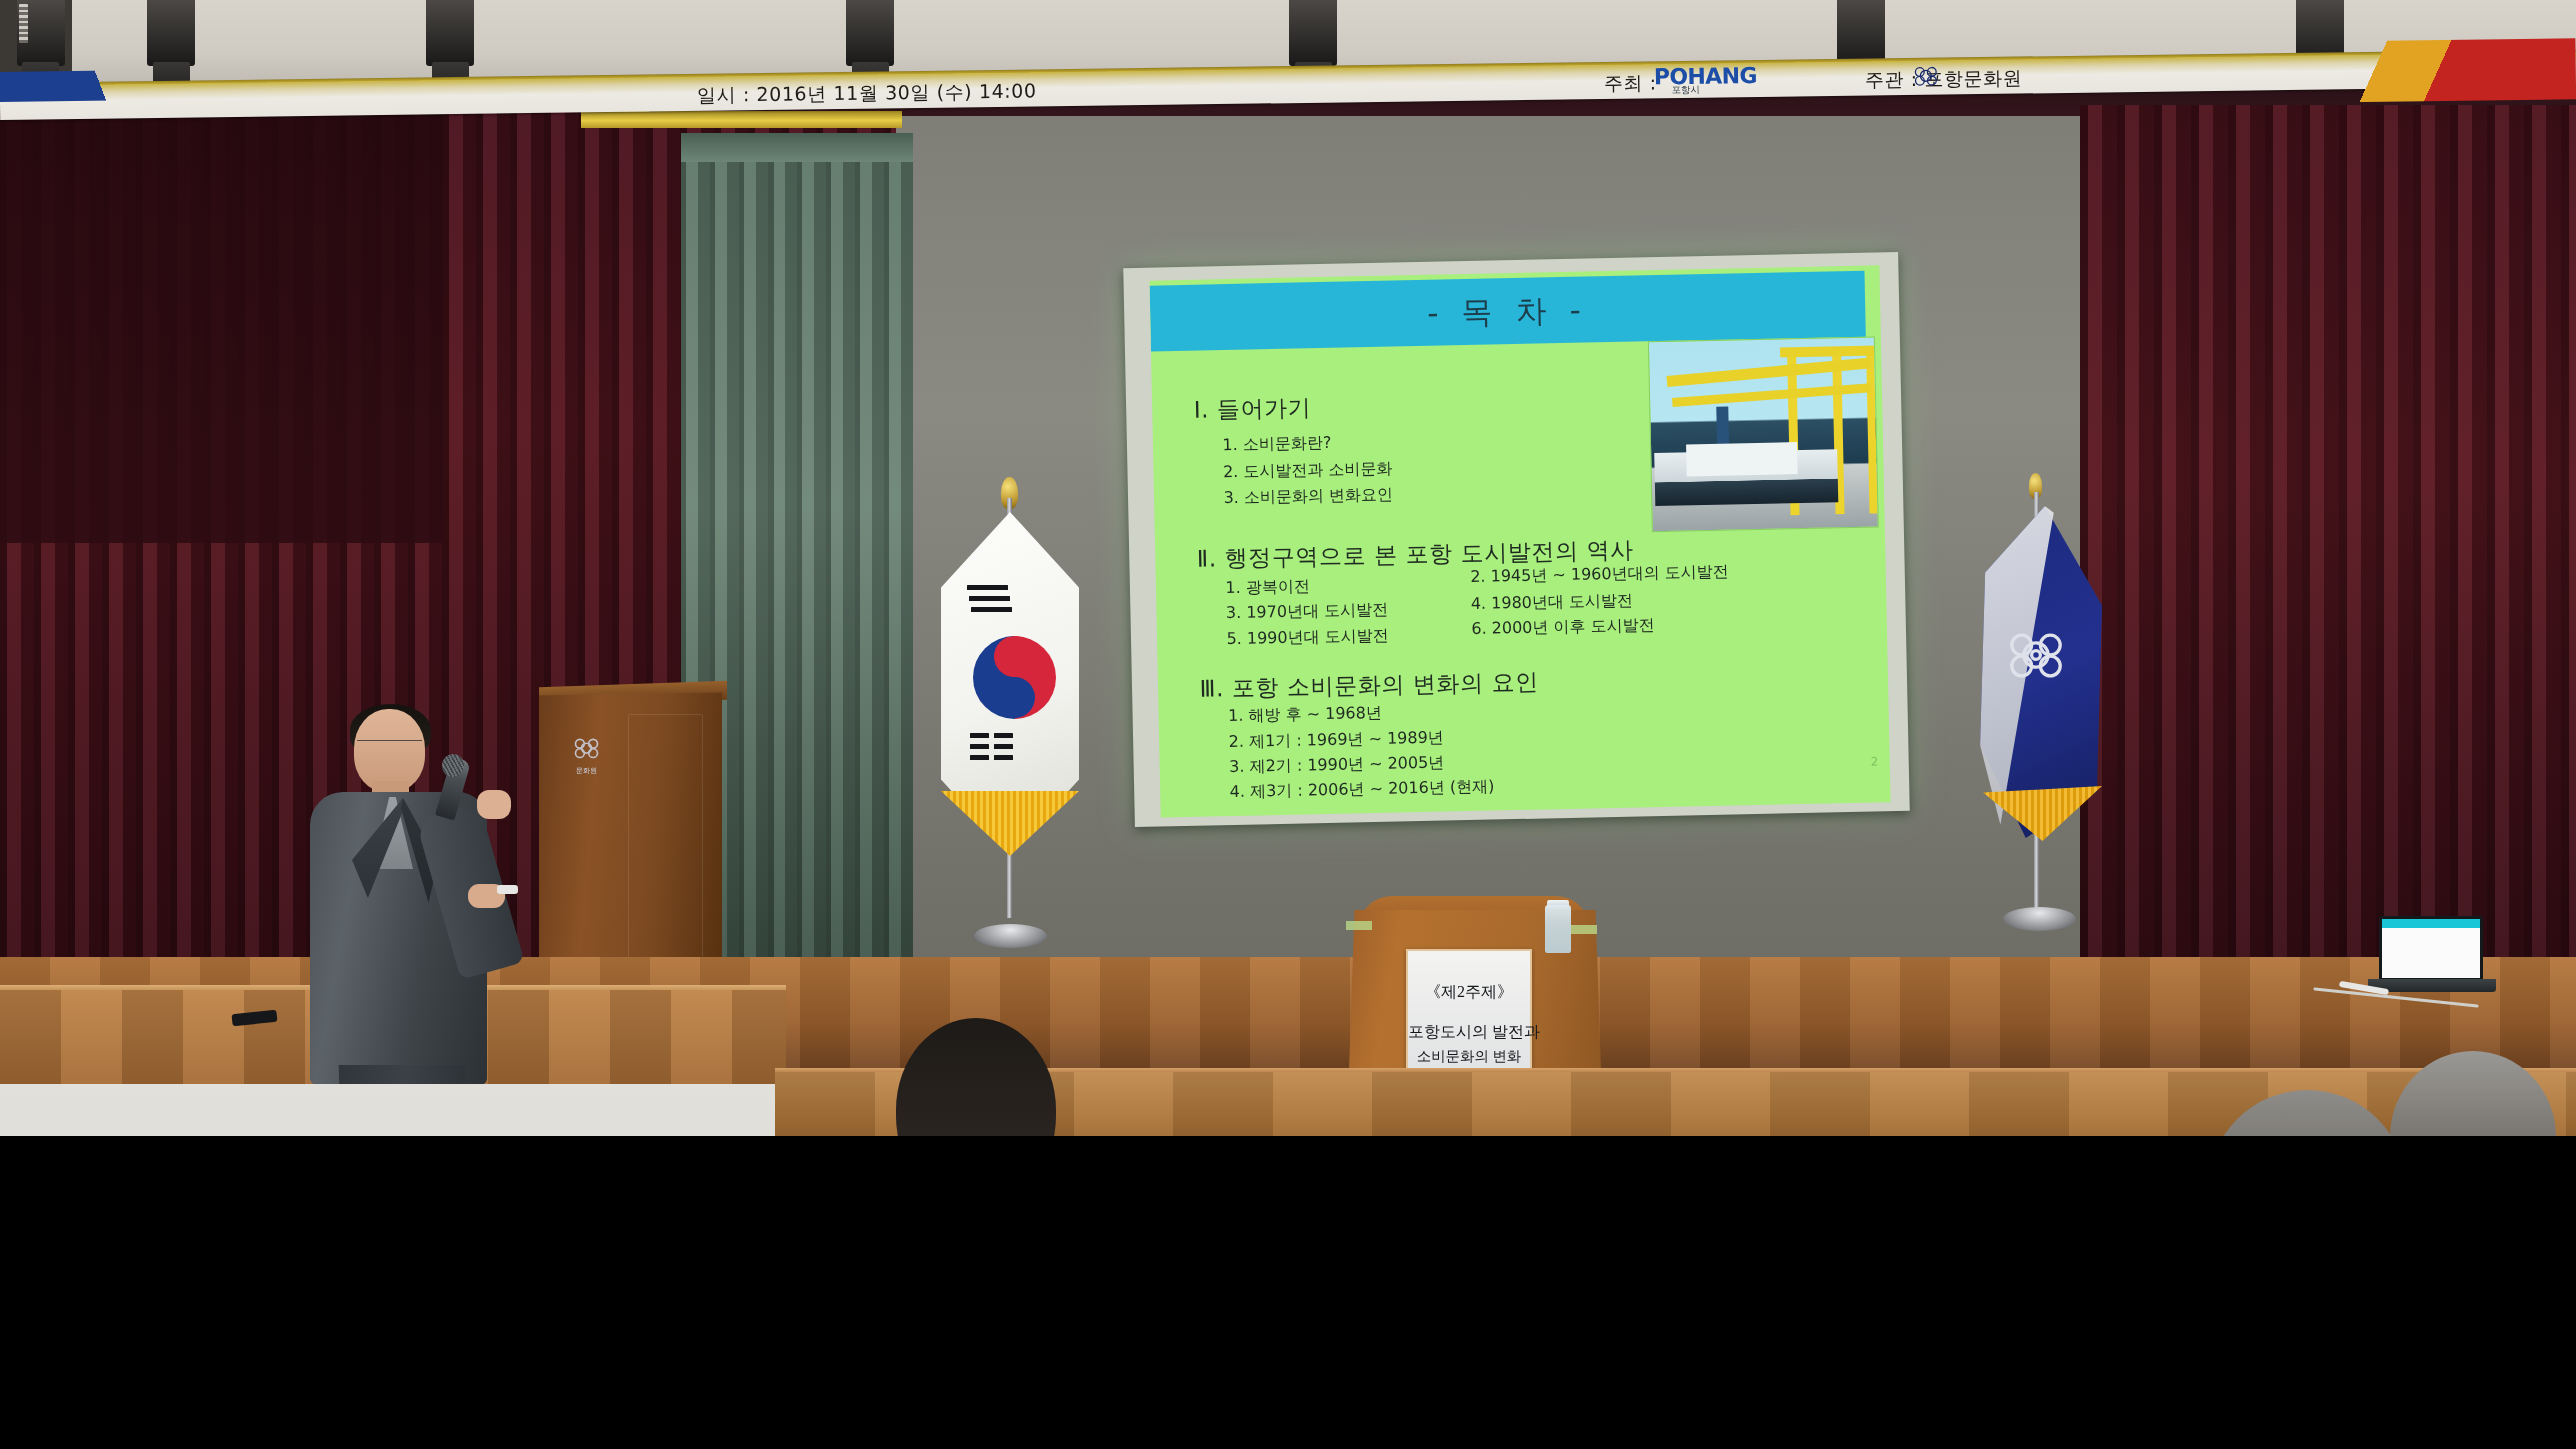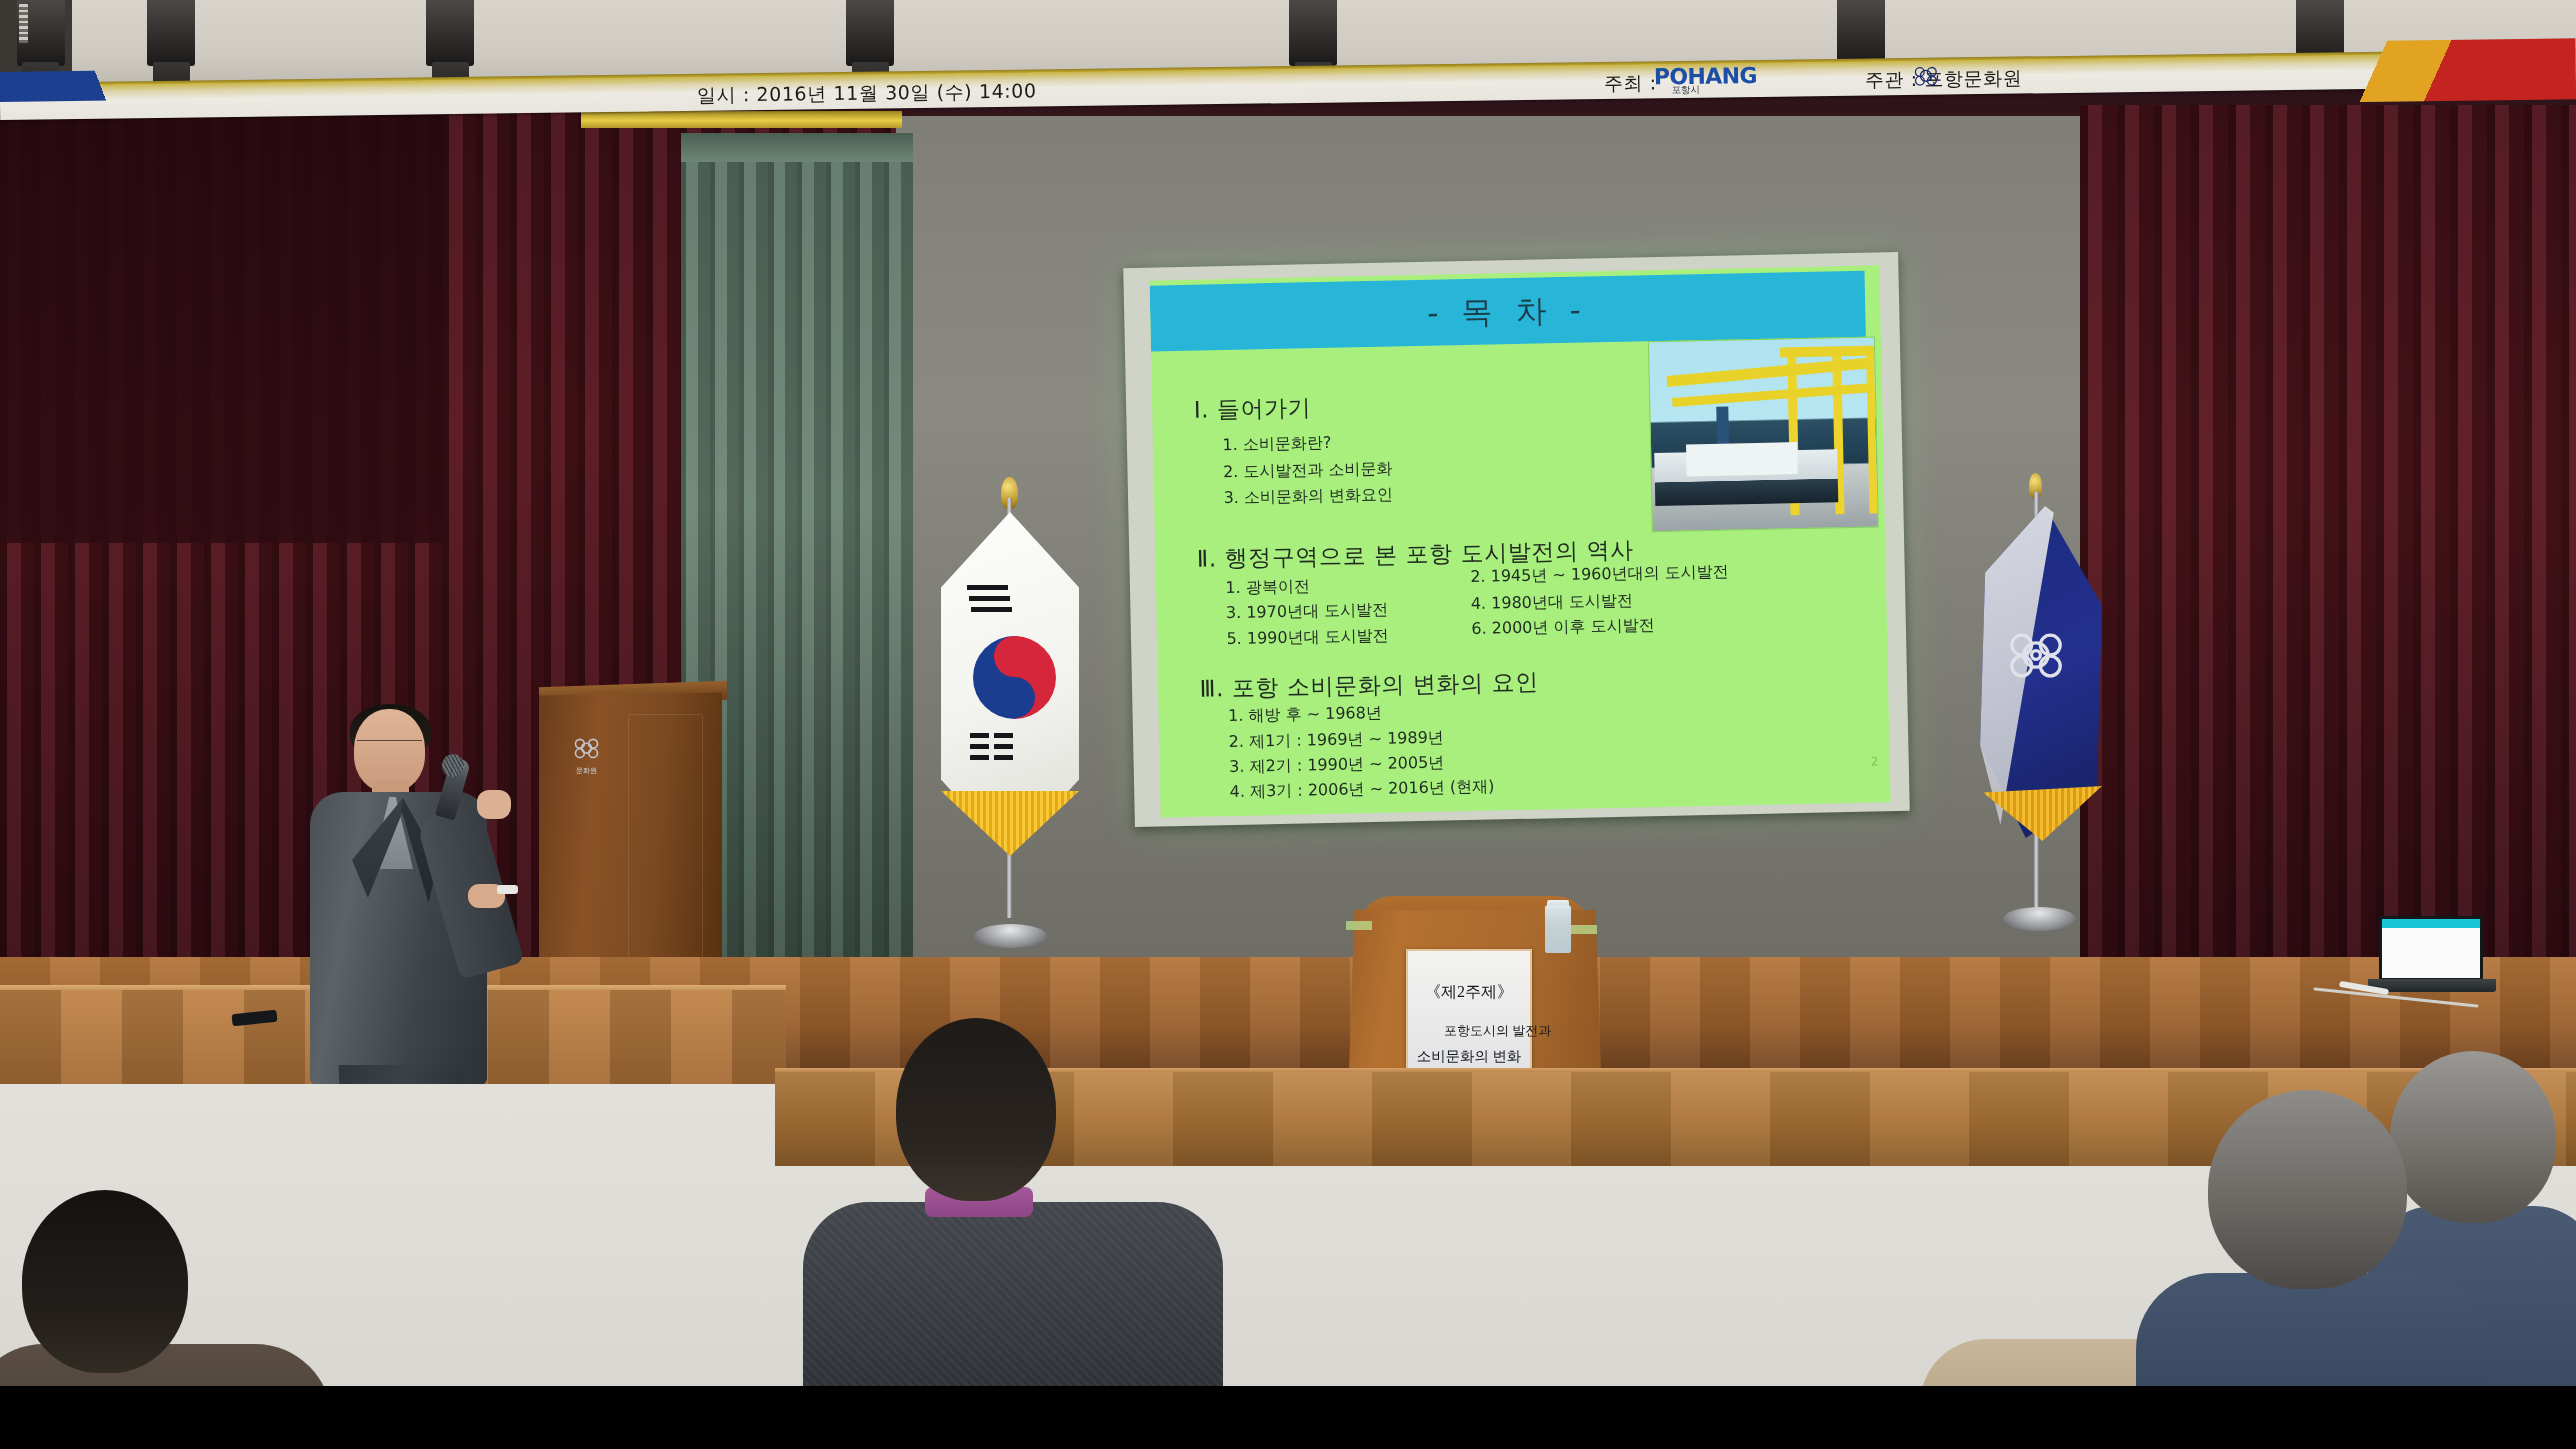--- a/index.html
+++ b/index.html
@@ -1,21 +1,21 @@
 <!DOCTYPE html>
 <html style="font-size:8.9px"><head>
 <meta charset="utf-8">
 <style>
   * { margin:0; padding:0; box-sizing:border-box; }
   html,body { background:#000; }
   body { font-family:"DejaVu Sans", sans-serif; }
 
   #scene {
     position:relative;
-    width:2576px; height:1386px;
+    width:2576px; height:1136px;
     overflow:hidden;
     background:#1a1416;
   }
 
   
   .ceiling {
     position:absolute; left:0; top:0; width:2576px; height:97px;
     background:linear-gradient(180deg,#d8d4cc 0%,#cfcbc3 55%,#b9b4ac 100%);
   }
   .ceiling-dark-left {
@@ -699,21 +699,21 @@
   <div class="shoe-r"></div>
 
   <div class="podium-arch"></div>
   <div class="podium"></div>
   <div class="podium-green-l"></div>
   <div class="podium-green-r"></div>
   <div class="water-cap"></div>
   <div class="water-bottle"></div>
   <div class="podium-sign">
     <div class="ln" style="top:31px;  font-size:16px;">《제2주제》</div>
-    <div class="ln" style="top:71px; font-size:13px;padding-left:36px;">포항도시의 발전과</div>
+    <div class="ln" style="top:71px; font-size:16px;">포항도시의 발전과</div>
     <div class="ln" style="top:96px; font-size:14.4px;">소비문화의 변화</div>
   </div>
 
   <div class="hall-floor"></div>
   <div class="wood-rail"></div>
   <div class="wood-wainscot"></div>
 
   <div class="seat-1"></div>
   <div class="seat-2"></div>
 

